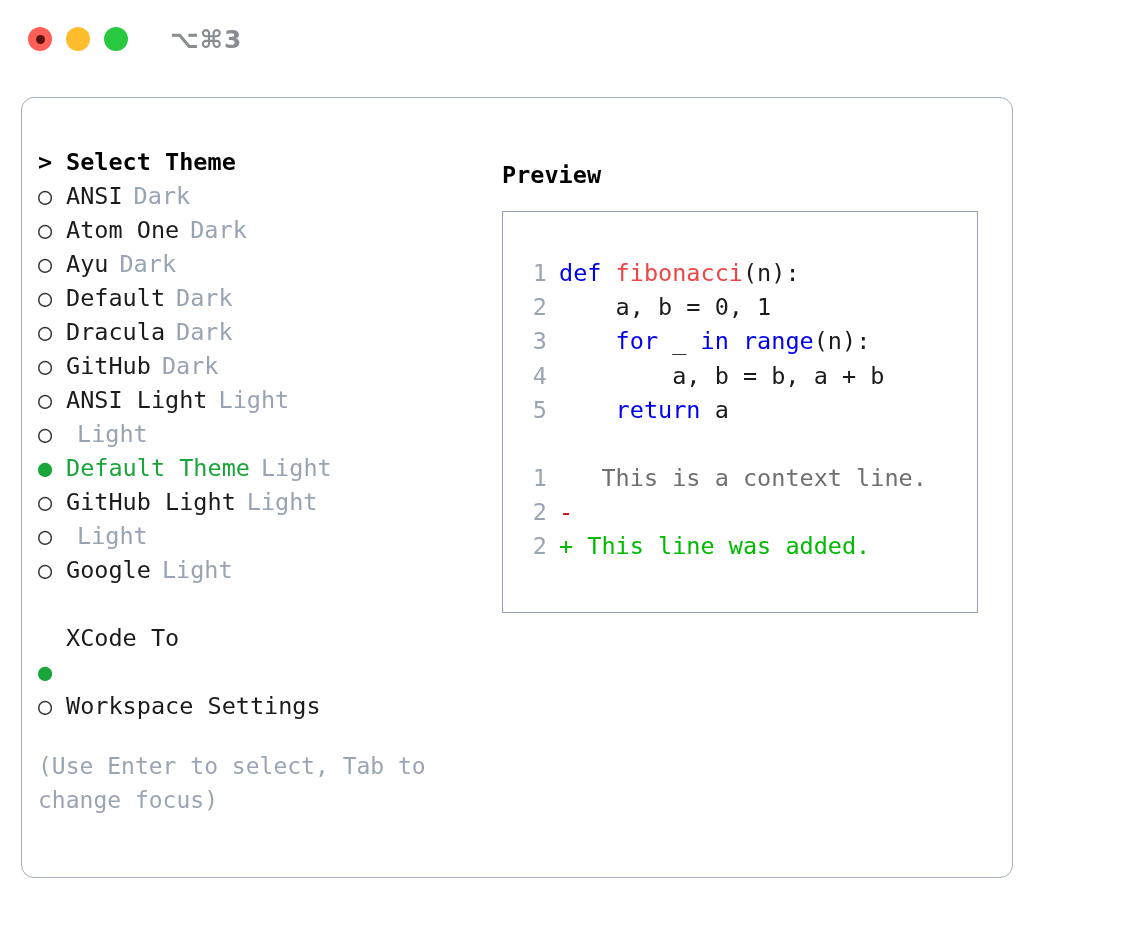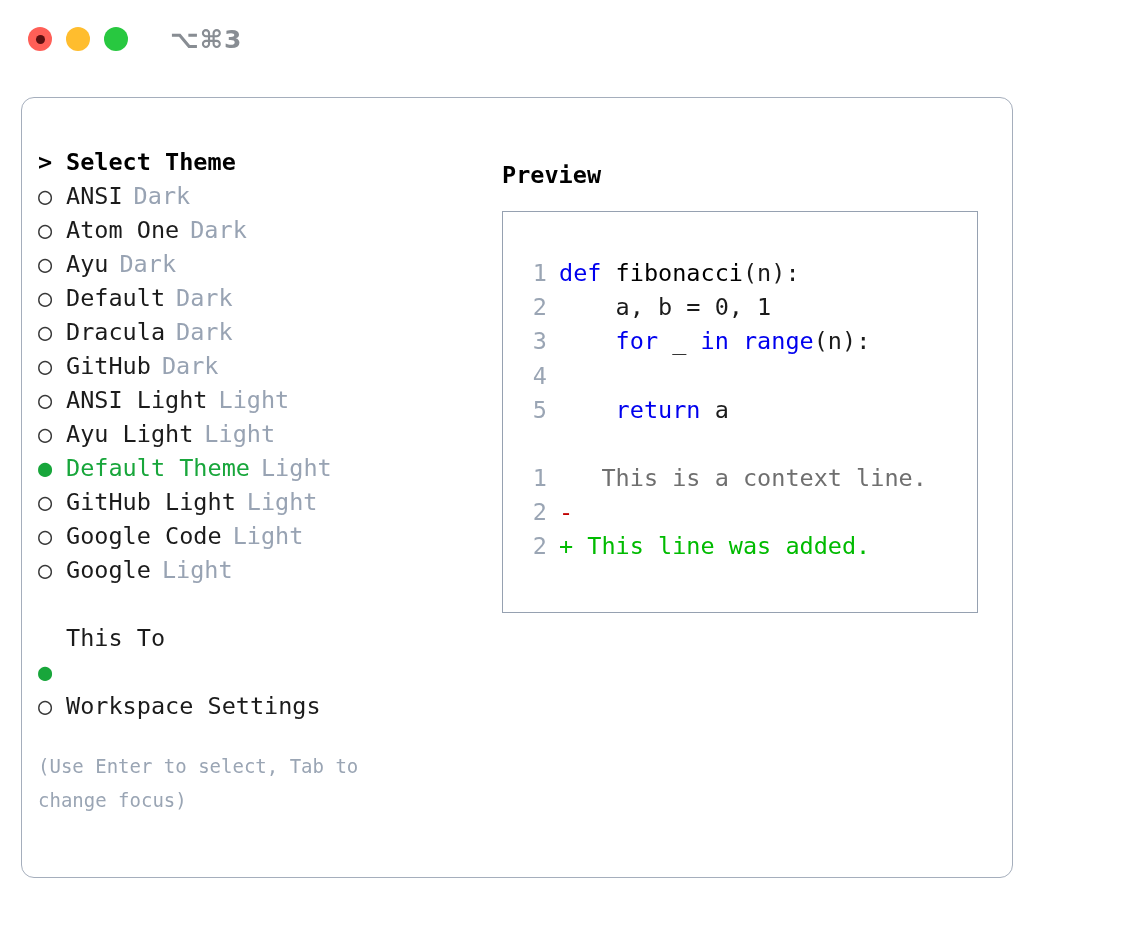--- a/index.html
+++ b/index.html
@@ -129,21 +129,21 @@
     display: flex;
     align-items: center;
     font-size: 23.5px;
     color: #1b1b1b;
     padding-left: 28px;
   }
   .spacer-row { height: 34px; }
   .hint {
     margin-top: 26px;
     width: 400px;
-    font-size: 19px;
+    font-size: 23px;
     line-height: 34px;
     color: #9aa5b4;
   }
   
   .right-col {
     position: absolute;
     left: 480px;
     top: 60px;
     width: 492px;
   }
@@ -171,21 +171,21 @@
   }
   .ln {
     width: 30px;
     flex: 0 0 30px;
     text-align: right;
     color: #9aa5b4;
     margin-right: 12px;
   }
   .code-txt { color: #1b1b1b; }
   .kw   { color: #0000ee; }
-  .fn   { color: #000000; margin-top: 20px; }
+  .fn   { color: #ef4444; margin-top: 20px; }
   .bi   { color: #0000ee; text-align: center; }
   .blank-line { height: 34px; }
   .diff-ctx { color: #6f6f6f; }
   .diff-del { color: #c00000; }
   .diff-add { color: #00bb00; }
 </style>
 </head>
 <body>
 
 <div class="window">
@@ -248,51 +248,49 @@
         </div>
 
         <div class="row">
           <span class="marker">○</span>
           <span class="label">ANSI Light</span>
           <span class="tag">Light</span>
         </div>
 
         <div class="row">
           <span class="marker">○</span>
-          <span class="label">Ayu Light</span>
           <span class="tag">Light</span>
         </div>
 
         <div class="row">
           <span class="marker sel">●</span>
           <span class="label sel">Default Theme</span>
           <span class="tag">Light</span>
         </div>
 
         <div class="row">
           <span class="marker">○</span>
           <span class="label">GitHub Light</span>
           <span class="tag">Light</span>
         </div>
 
         <div class="row">
           <span class="marker">○</span>
-          <span class="label">Google Code</span>
           <span class="tag">Light</span>
         </div>
 
         <div class="row">
           <span class="marker">○</span>
           <span class="label">Google</span>
           <span class="tag">Light</span>
         </div>
 
         <div class="spacer-row"></div>
 
-        <div class="group-title">This To</div>
+        <div class="group-title">XCode To</div>
 
         <div class="row">
           <span class="marker sel">●</span>
         </div>
 
         <div class="row">
           <span class="marker">○</span>
           <span class="label">Workspace Settings</span>
         </div>
 
@@ -314,20 +312,21 @@
             <span class="code-txt"><span>    a, b = 0, 1</span></span>
           </div>
 
           <div class="code-line">
             <span class="ln">3</span>
             <span class="code-txt"><span>    </span><span class="kw">for</span><span> _ </span><span class="kw">in</span><span> </span><span class="bi">range</span><span>(n):</span></span>
           </div>
 
           <div class="code-line">
             <span class="ln">4</span>
+            <span class="code-txt"><span>        a, b = b, a + b</span></span>
           </div>
 
           <div class="code-line">
             <span class="ln">5</span>
             <span class="code-txt"><span>    </span><span class="kw">return</span><span> a</span></span>
           </div>
 
           <div class="blank-line"></div>
 
           <div class="code-line">

